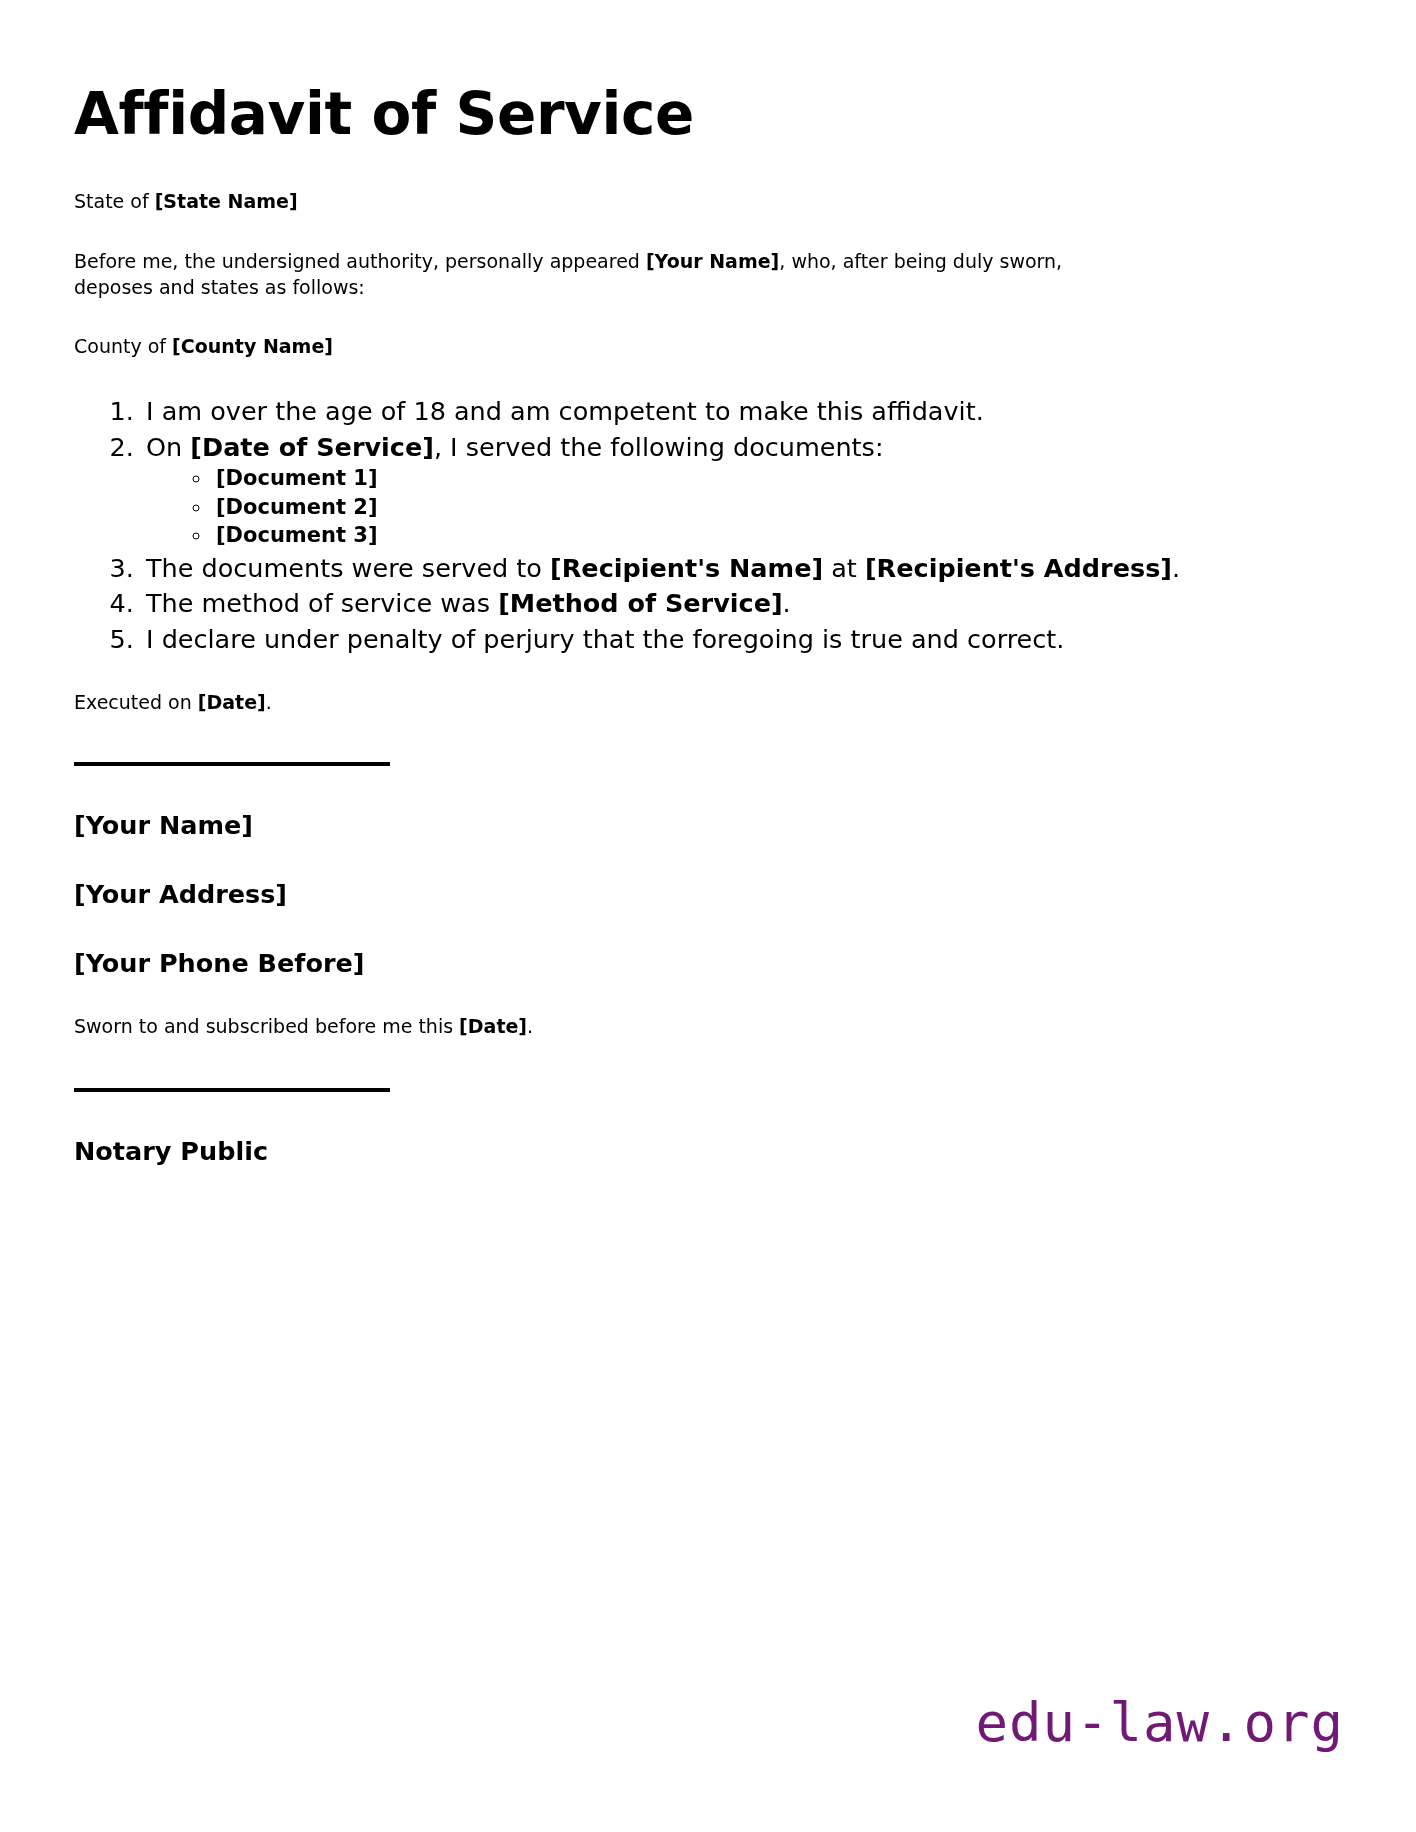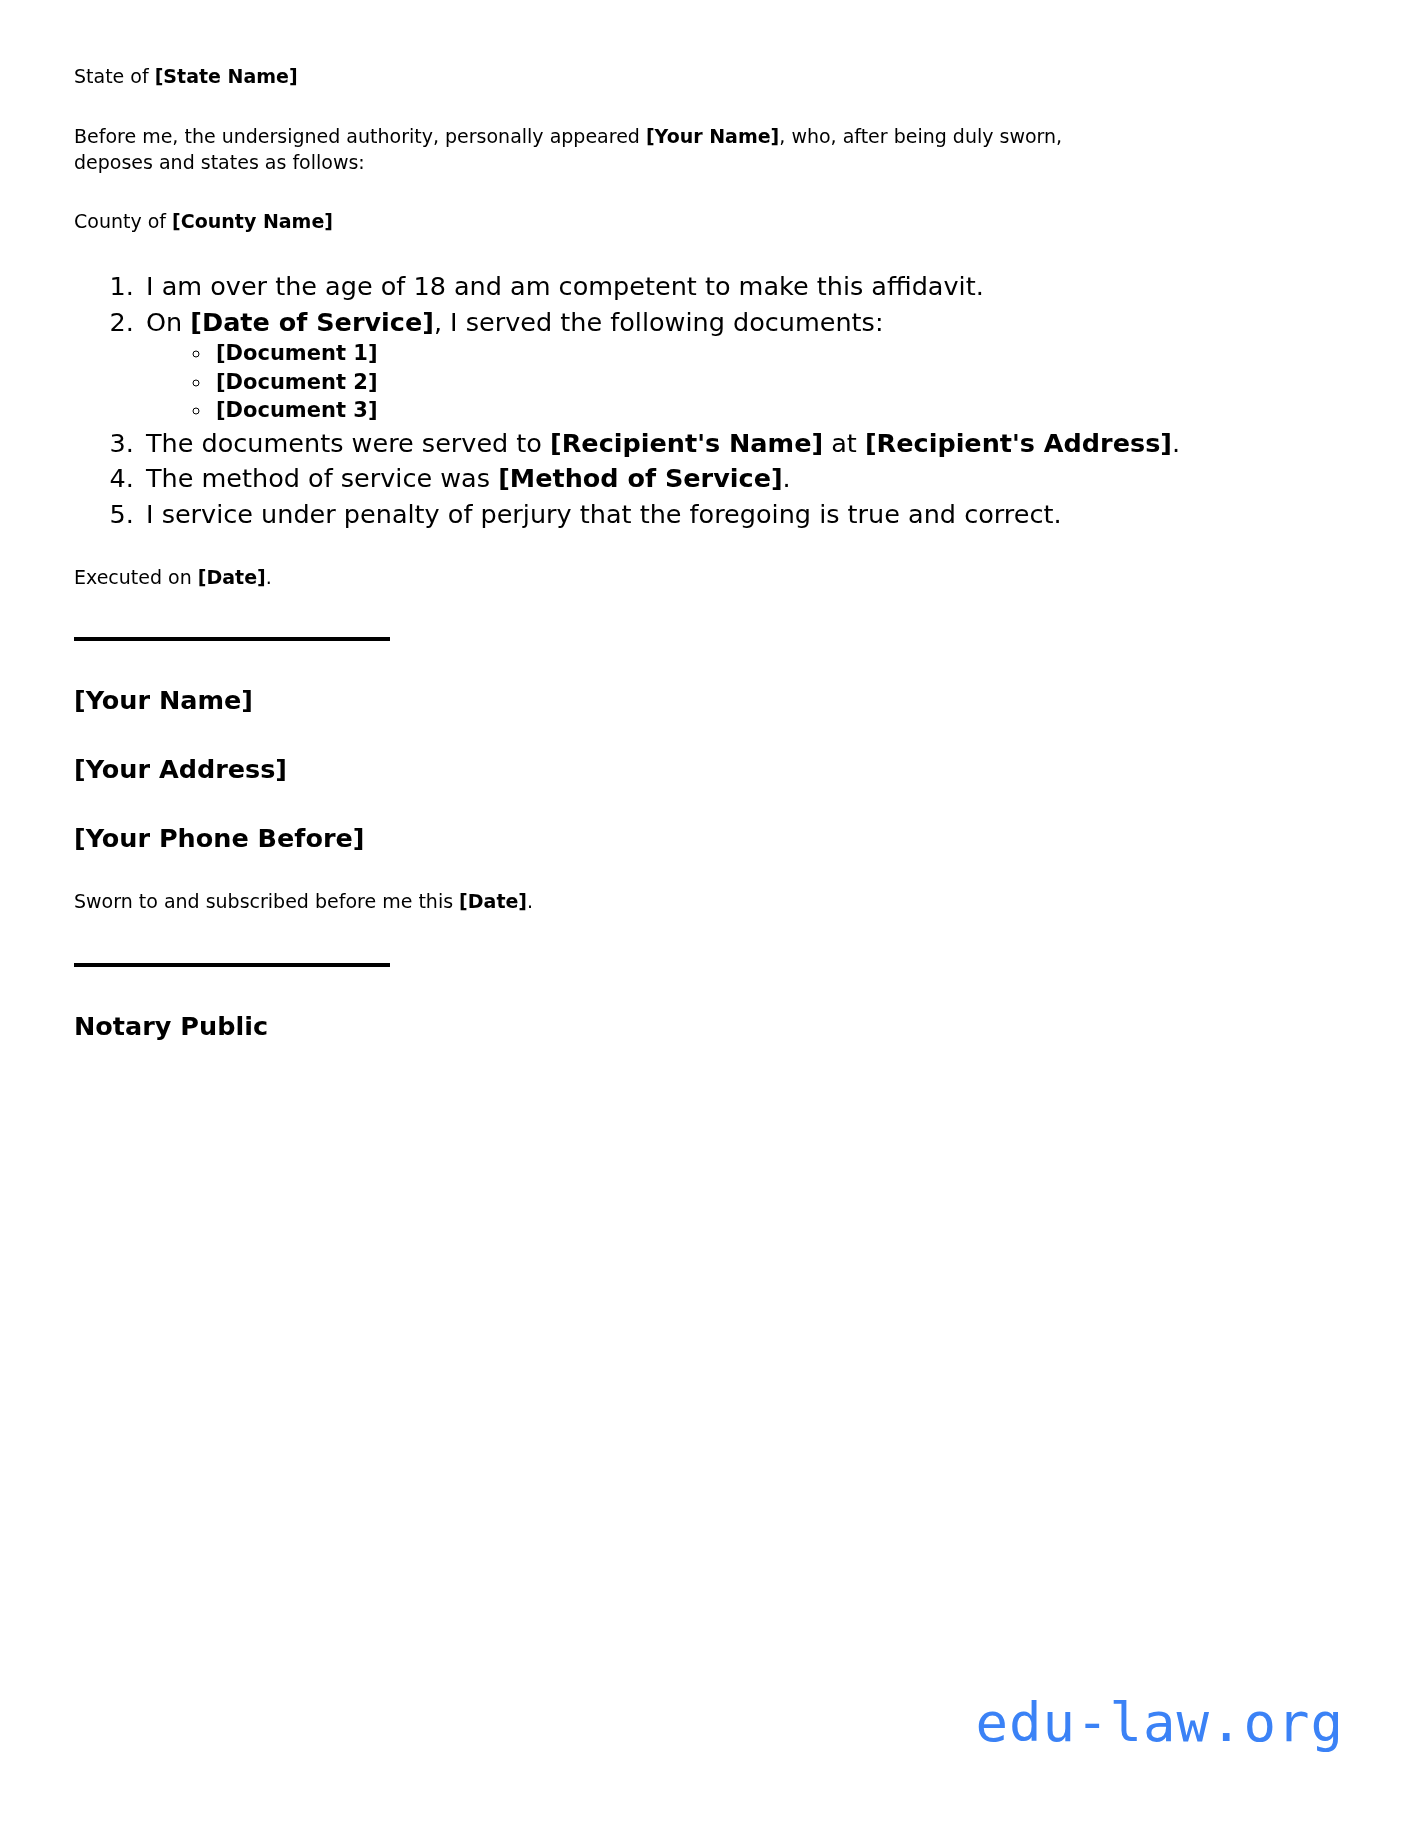--- a/index.html
+++ b/index.html
@@ -84,48 +84,49 @@
     margin: 0 0 34px 0;
   }
 
   .watermark {
     position: absolute;
     right: 72px;
     bottom: 78px;
     font-family: "DejaVu Sans Mono", "Liberation Mono", monospace;
     font-size: 54px;
     letter-spacing: 1px;
-    color: #3b82f6;
+    color: #701a75;
     white-space: nowrap;
   }
 </style>
 </head>
 <body>
 
 <div class="page">
 
+  <h1 class="doc-title">Affidavit of Service</h1>
 
   <p class="para"><span>State of </span><b>[State Name]</b></p>
 
   <p class="para"><span>Before me, the undersigned authority, personally appeared </span><b>[Your Name]</b><span>, who, after being duly sworn, deposes and states as follows:</span></p>
 
   <p class="para"><span>County of </span><b>[County Name]</b></p>
 
   <ol class="claims">
     <li><span>I am over the age of 18 and am competent to make this affidavit.</span></li>
     <li><span>On </span><b>[Date of Service]</b><span>, I served the following documents:</span>
       <ul class="docs">
         <li><b>[Document 1]</b></li>
         <li><b>[Document 2]</b></li>
         <li><b>[Document 3]</b></li>
       </ul>
     </li>
     <li><span>The documents were served to </span><b>[Recipient's Name]</b><span> at </span><b>[Recipient's Address]</b><span>.</span></li>
     <li><span>The method of service was </span><b>[Method of Service]</b><span>.</span></li>
-    <li><span>I service under penalty of perjury that the foregoing is true and correct.</span></li>
+    <li><span>I declare under penalty of perjury that the foregoing is true and correct.</span></li>
   </ol>
 
   <p class="para"><span>Executed on </span><b>[Date]</b><span>.</span></p>
 
   <hr class="rule">
 
   <p class="block-line">[Your Name]</p>
   <p class="block-line">[Your Address]</p>
   <p class="block-line">[Your Phone Before]</p>
 

